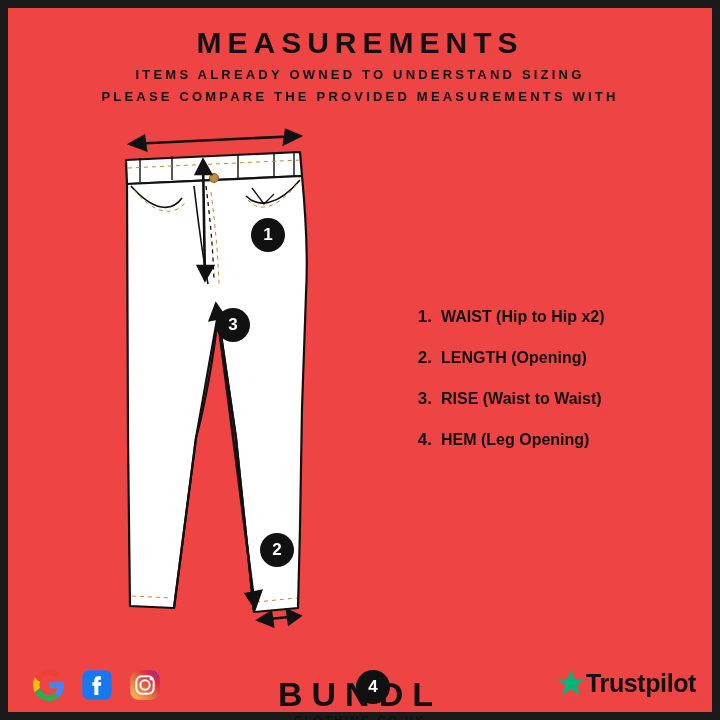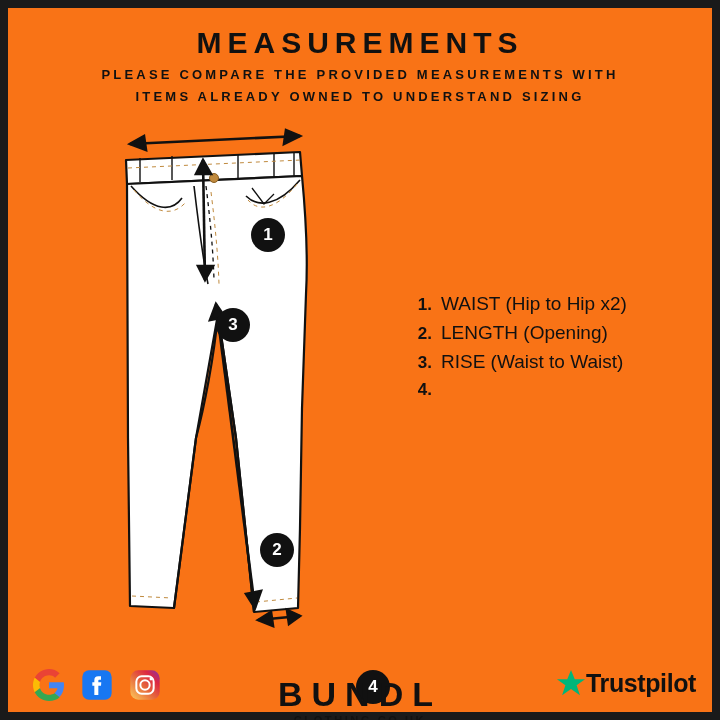--- a/index.html
+++ b/index.html
@@ -10,21 +10,21 @@
   body {
     width: 720px;
     height: 720px;
     font-family: "Liberation Sans", sans-serif;
     position: relative;
     overflow: hidden;
   }
   #page {
     position: absolute;
     inset: 0;
-    background: #f97316;
+    background: #ef4444;
     border: 8px solid #1a1a1a;
     box-sizing: border-box;
   }
   .inner {
     position: absolute;
     inset: 0;
   }
 
   
   .title {
@@ -65,24 +65,25 @@
   }
   .legend-num {
     width: 26px;
     text-align: right;
     font-size: 17px;
     font-weight: bold;
     color: #111111;
     margin-right: 9px;
   }
   .legend-text {
-    font-size: 19px;
-    font-weight: normal;
+    font-size: 16px;
+    font-weight: bold;
     color: #111111;
     white-space: nowrap;
+    margin-top: 15px;
   }
 
   
   #diagram {
     position: absolute;
     left: 60px;
     top: 100px;
   }
   .badge {
     position: absolute;
@@ -158,22 +159,22 @@
   }
 </style>
 </head>
 <body>
 
 <div id="page">
   <div class="inner">
 
     <div class="title">MEASUREMENTS</div>
     <div class="subtitle">
+      <div>ITEMS ALREADY OWNED TO UNDERSTAND SIZING</div>
       <div>PLEASE COMPARE THE PROVIDED MEASUREMENTS WITH</div>
-      <div>ITEMS ALREADY OWNED TO UNDERSTAND SIZING</div>
     </div>
 
     <div id="diagram">
       <svg width="340" height="520" viewBox="0 0 340 520">
         <g fill="#ffffff" stroke="#111111" stroke-width="2.2" stroke-linejoin="round">
 
           <path d="M58,52 L232,44 L234,68 L59,76 Z"></path>
 
           <path d="M59,76 L234,68
                    C238,110 240,150 238,186
@@ -243,20 +244,21 @@
       <div class="legend-row">
         <span class="legend-num">2.</span>
         <span class="legend-text">LENGTH (Opening)</span>
       </div>
       <div class="legend-row">
         <span class="legend-num">3.</span>
         <span class="legend-text">RISE (Waist to Waist)</span>
       </div>
       <div class="legend-row">
         <span class="legend-num">4.</span>
+        <span class="legend-text">HEM (Leg Opening)</span>
       </div>
     </div>
 
     <div class="brand">
       <div class="brand-name">BUNDL</div>
       <div class="brand-sub">CLOTHING.CO.UK</div>
     </div>
 
     <div class="socials">
       <div class="social">

